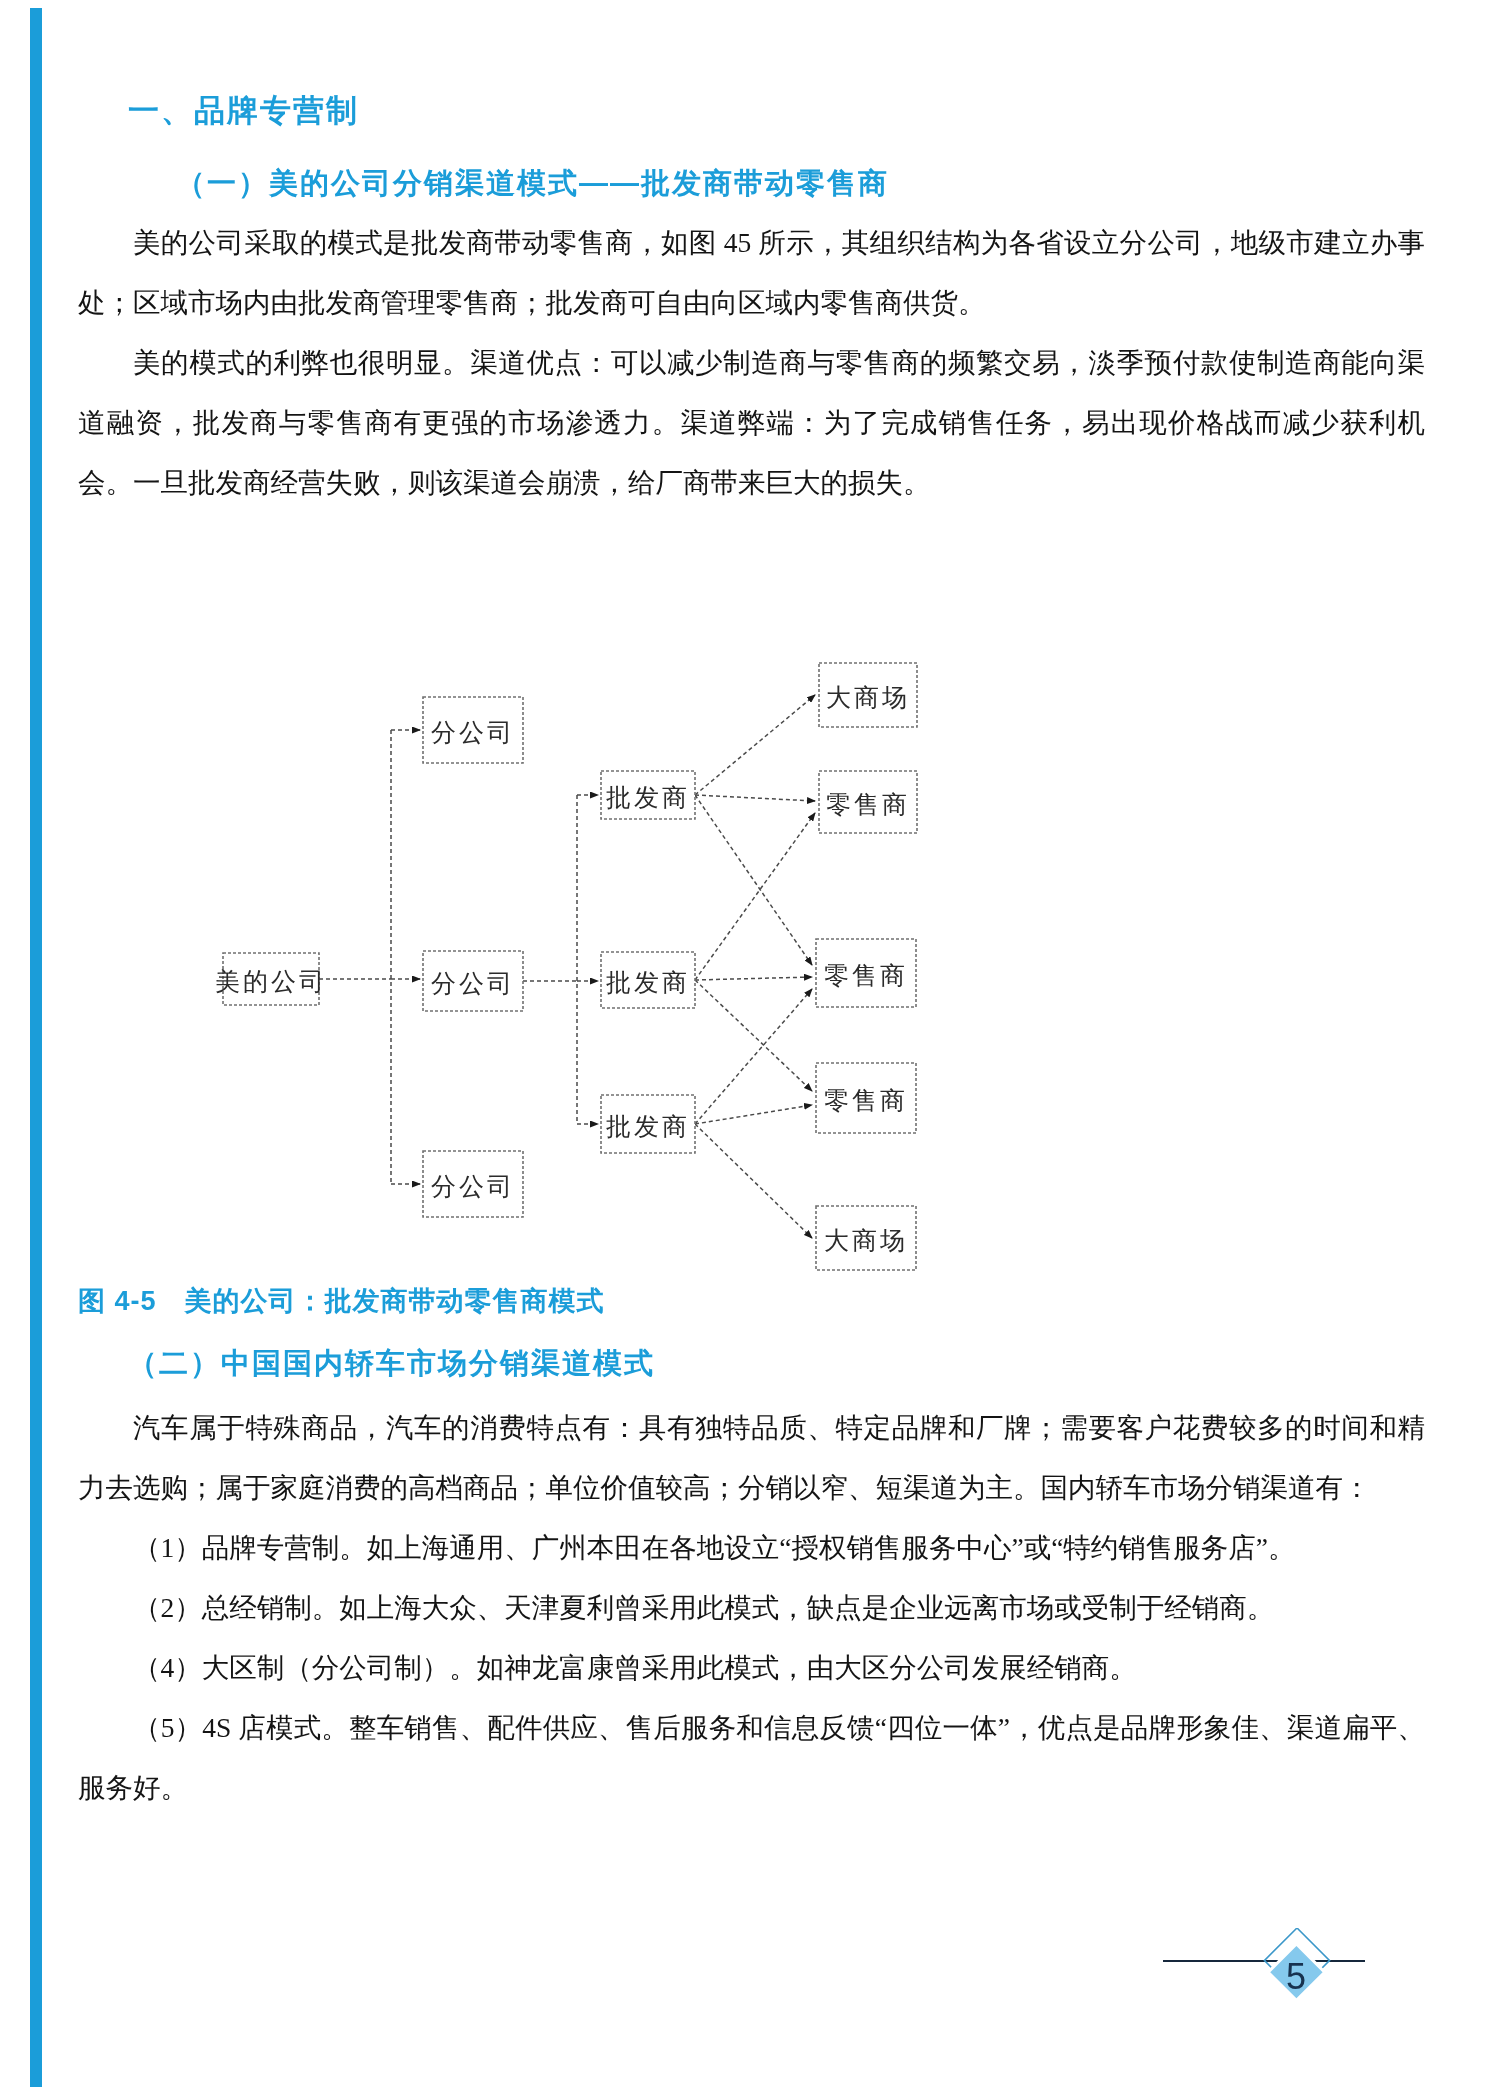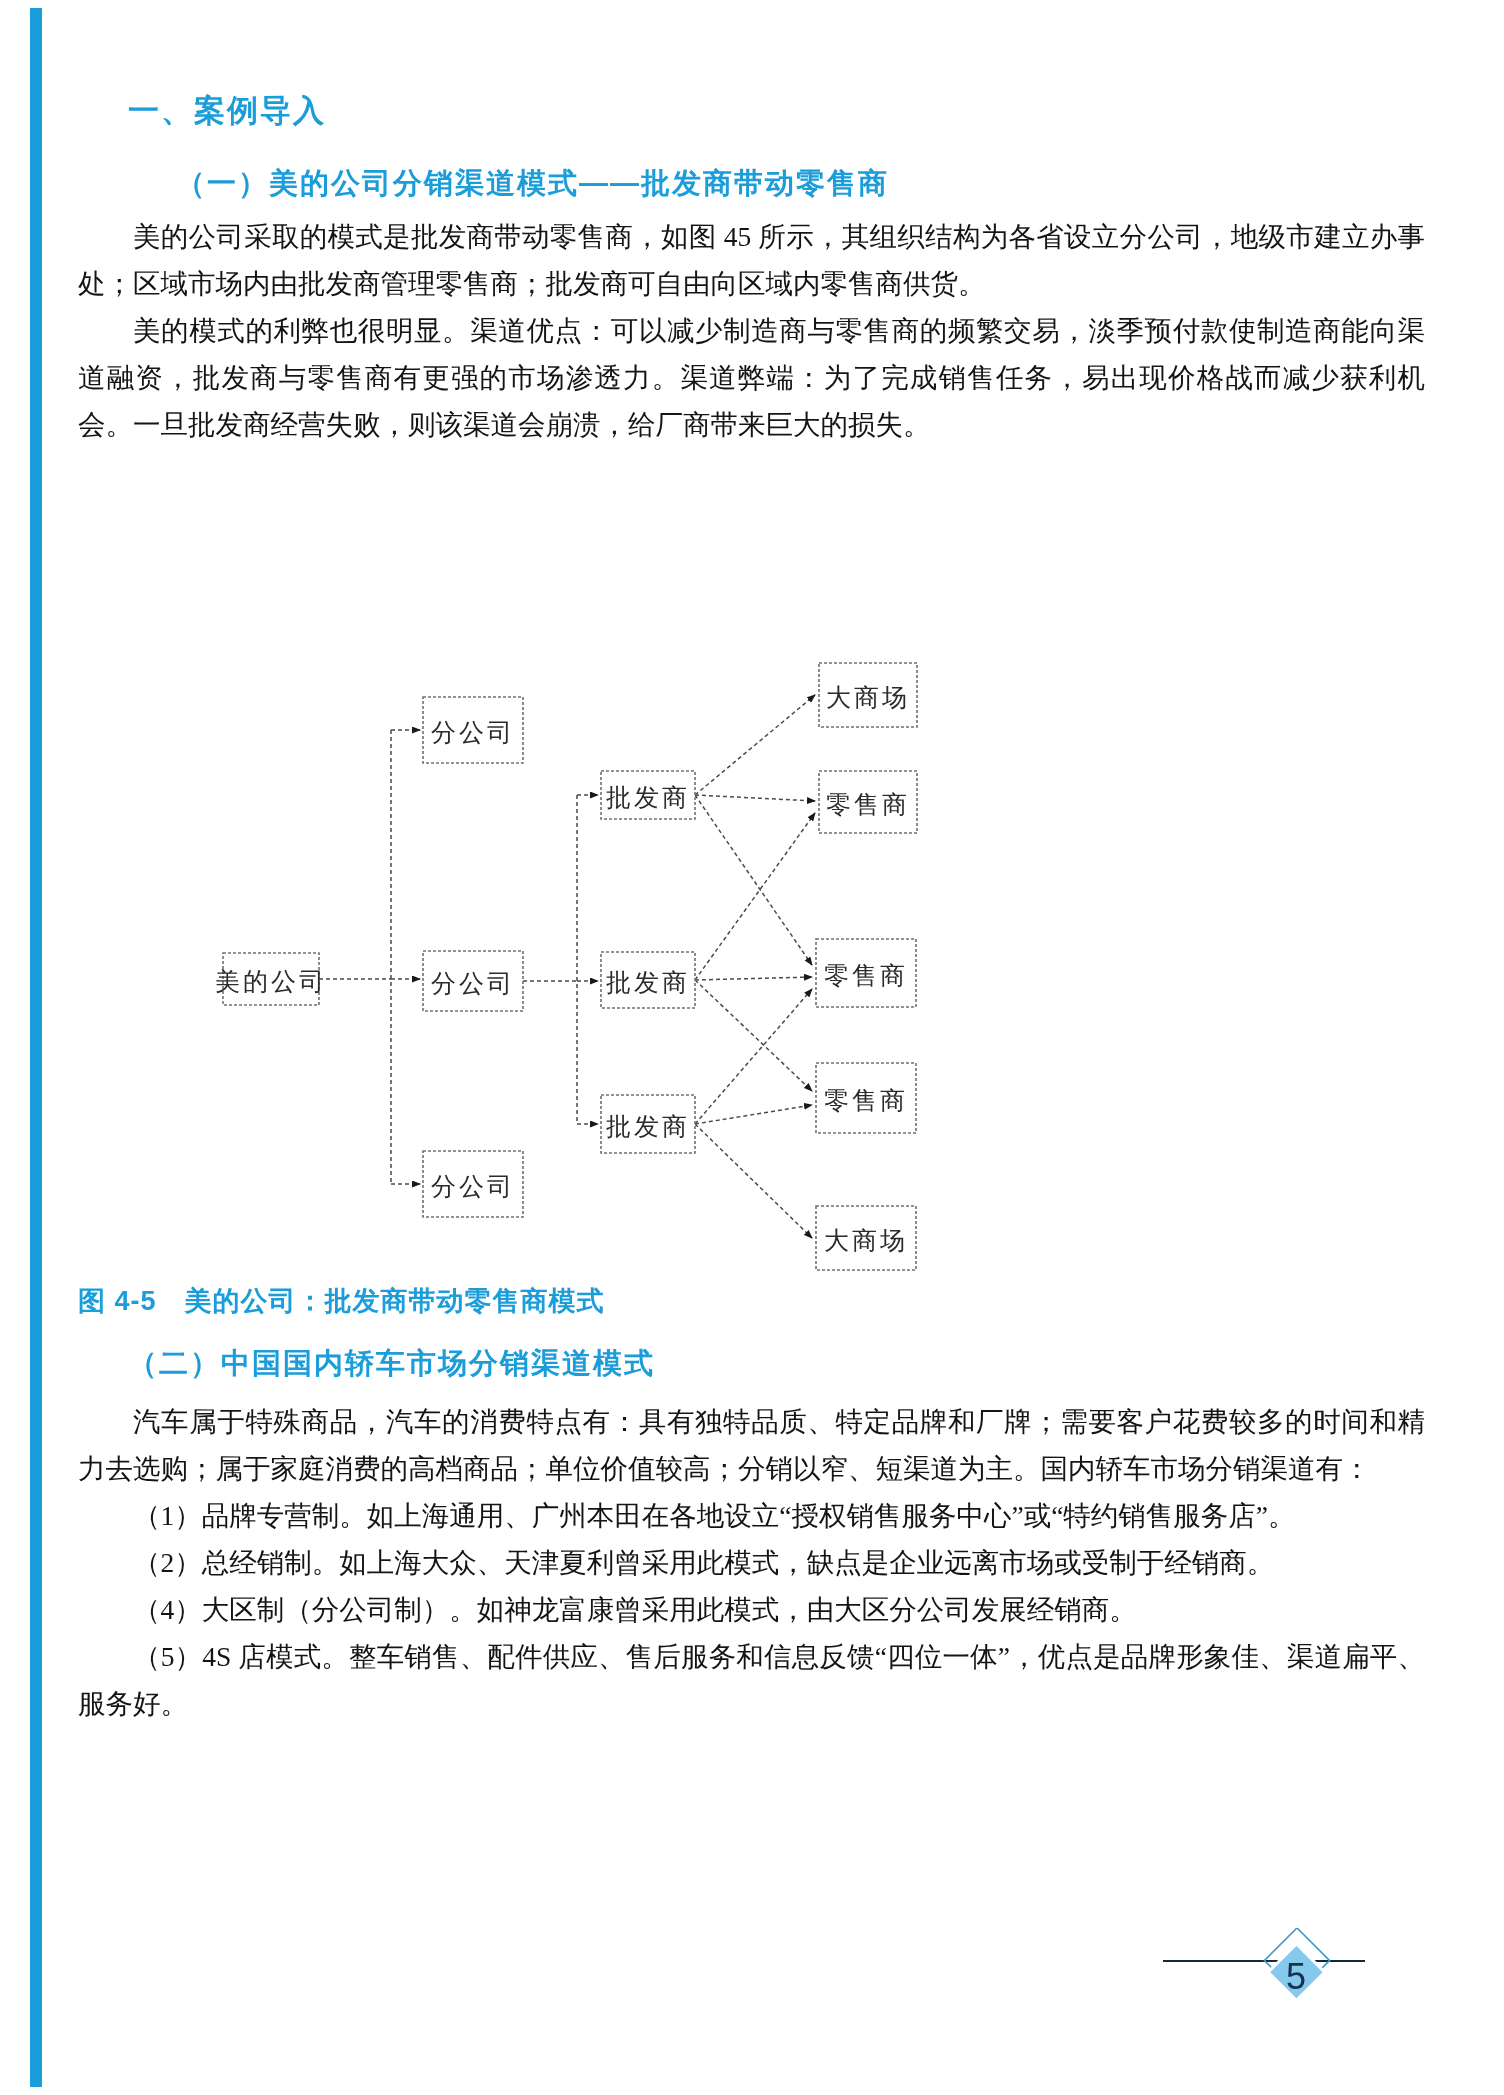--- a/index.html
+++ b/index.html
@@ -17,21 +17,21 @@
   .h-sec{
     position:absolute;left:128px;
     font-family:"Liberation Sans","DejaVu Sans",sans-serif;
     font-weight:bold;color:#1b9dd9;letter-spacing:2px;white-space:nowrap;
   }
   #sec1-title{top:90px;font-size:31px;}
   #sub1-title{top:164px;font-size:29px;margin-left:48px;}
   #sub2-title{top:1344px;font-size:29px;}
   .text-block{
     position:absolute;left:78px;width:1347px;
-    font-size:27.5px;line-height:47px;color:#141414;
+    font-size:27.5px;line-height:60px;color:#141414;
     text-align:justify;
   }
   #block1{top:213px;}
   #block2{top:1398px;}
   .text-block p{margin:0;text-indent:2em;}
   #figure-box{position:absolute;left:215px;top:655px;width:710px;height:620px;}
   #figure-box svg{display:block;width:710px;height:620px;}
   .diag-label{
     font-family:"Liberation Serif","DejaVu Serif",serif;
     font-size:25px;fill:#2b2b2b;letter-spacing:3px;
@@ -48,21 +48,21 @@
   }
   #page-badge{position:absolute;left:1252px;top:1928px;width:96px;height:96px;}
 </style>
 </head>
 <body>
 
 <div id="page">
 
   <div class="accent-bar"></div>
 
-  <div id="sec1-title" class="h-sec">一、案例导入</div>
+  <div id="sec1-title" class="h-sec">一、品牌专营制</div>
 
   <div id="sub1-title" class="h-sec">（一）美的公司分销渠道模式——批发商带动零售商</div>
 
   <div id="block1" class="text-block">
     <p>美的公司采取的模式是批发商带动零售商，如图 45 所示，其组织结构为各省设立分公司，地级市建立办事处；区域市场内由批发商管理零售商；批发商可自由向区域内零售商供货。</p>
     <p>美的模式的利弊也很明显。渠道优点：可以减少制造商与零售商的频繁交易，淡季预付款使制造商能向渠道融资，批发商与零售商有更强的市场渗透力。渠道弊端：为了完成销售任务，易出现价格战而减少获利机会。一旦批发商经营失败，则该渠道会崩溃，给厂商带来巨大的损失。</p>
   </div>
 
   <div id="figure-box">
     <svg viewBox="0 0 710 620" xmlns="http://www.w3.org/2000/svg">

